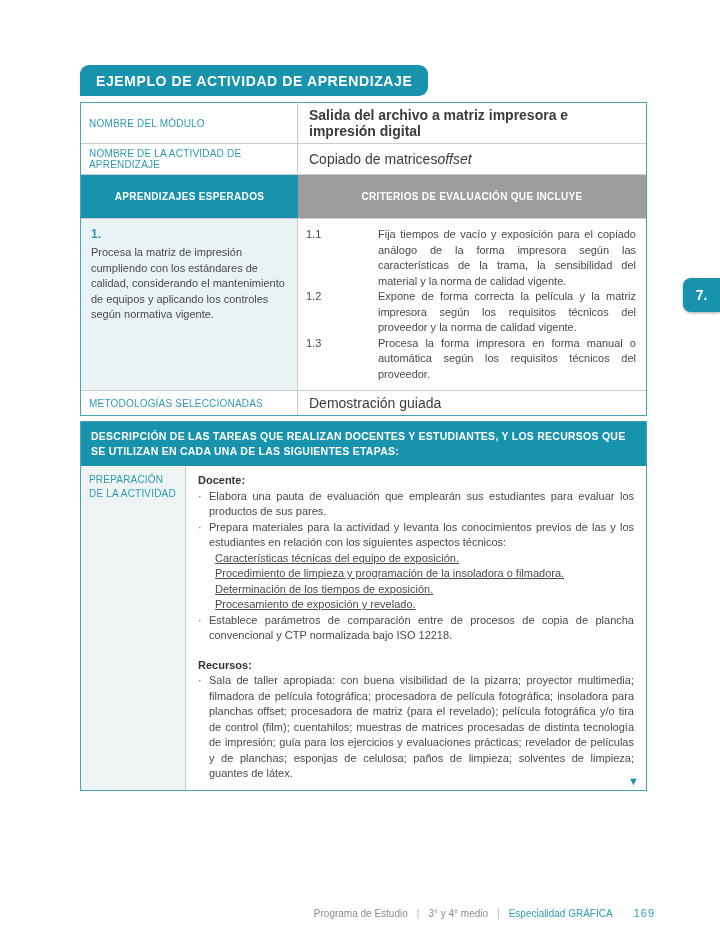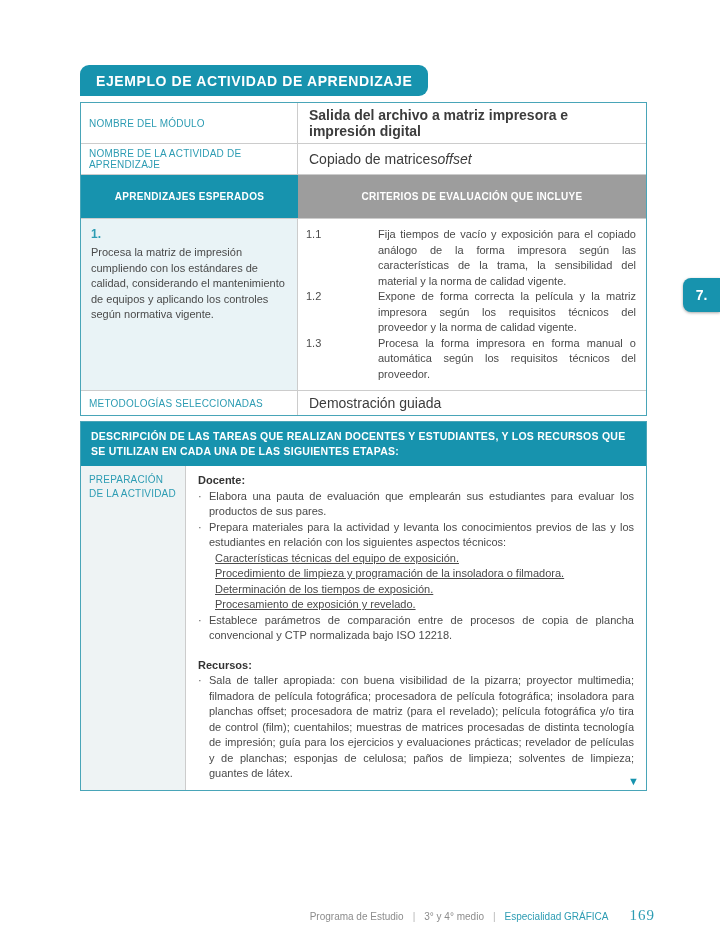--- a/index.html
+++ b/index.html
@@ -93,21 +93,21 @@
   }
 
   
   .footer {
     position:absolute; right:65px; top:879px;
     display:flex; align-items:baseline; gap:9px;
     font-size:10px; color:var(--footer_gray,#8c8c8c);margin-top:28px;
   }
   .footer .sep { color:#b5b5b5; }
   .footer .teal { color:var(--label_teal,#2d9cb3); }
-  .footer .pagenum { color:var(--label_teal,#2d9cb3); font-size:15px; margin-left:12px; letter-spacing:1px;font-family:Liberation Serif, serif; }
+  .footer .pagenum { color:var(--label_teal,#2d9cb3); font-size:11px; margin-left:12px; letter-spacing:1px; }
 </style>
 </head>
 <body>
 
 <div class="page">
 
   <div class="side-tab">
     <span>7.</span>
   </div>
 

